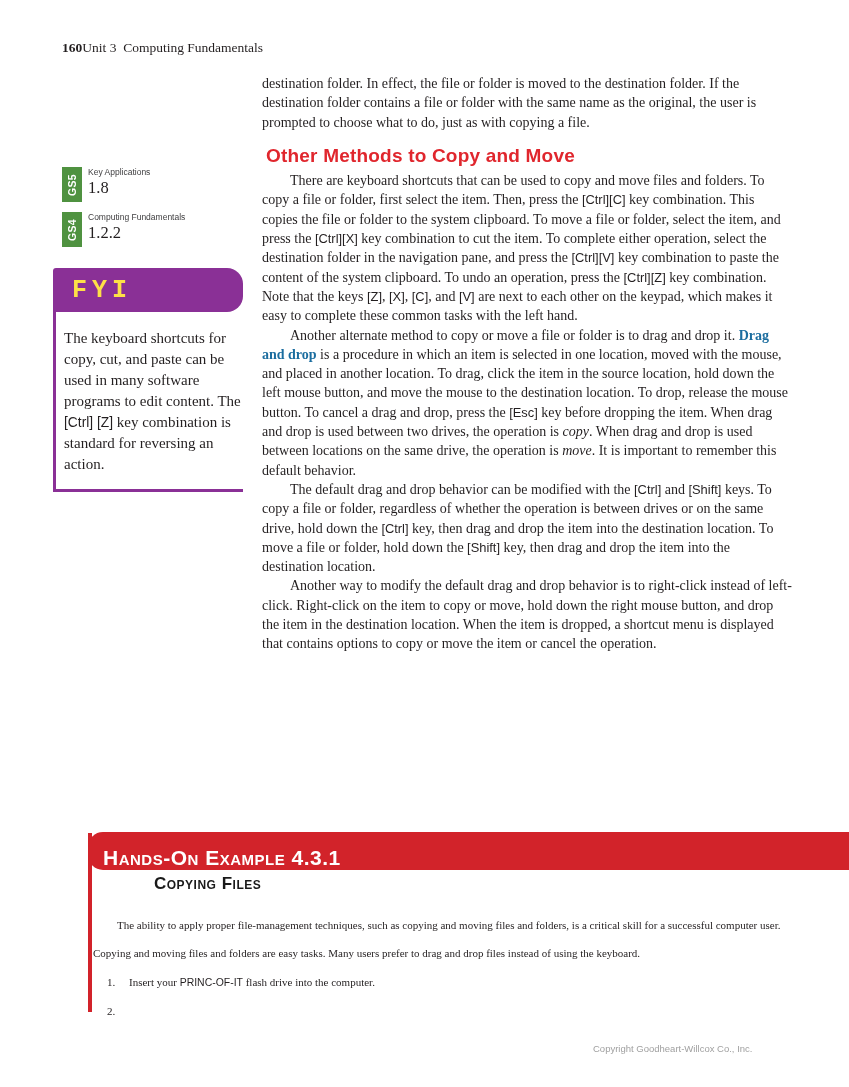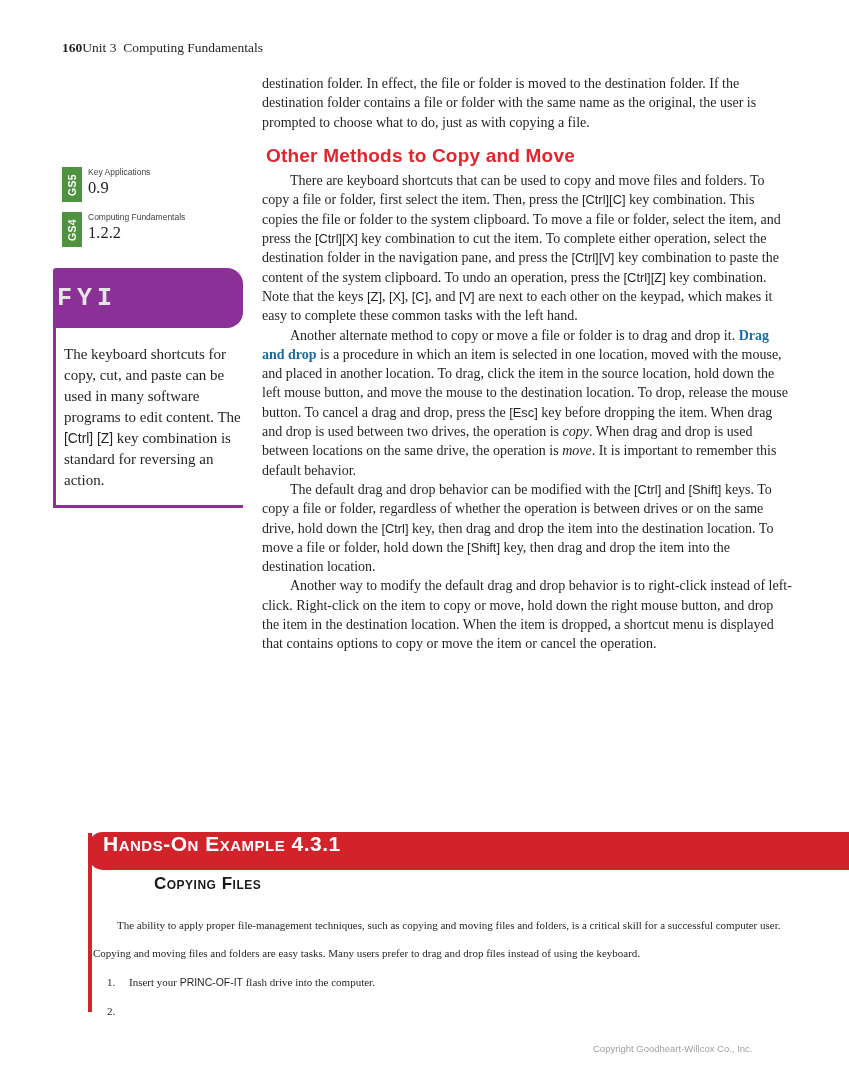--- a/index.html
+++ b/index.html
@@ -32,24 +32,24 @@
   .std{display:flex;gap:6px;margin-bottom:10px}
   .badge{width:20px;height:35px;background:var(--standard-green);
     display:flex;align-items:center;justify-content:center;flex:none}
   .badge span{transform:rotate(-90deg);color:#fff;
     font-family:"Liberation Sans",sans-serif;font-weight:bold;font-size:10.5px;letter-spacing:.3px}
   .std-cat{font-family:"Liberation Sans",sans-serif;font-size:8.5px;color:#414042;margin-top:0}
   .std-code{font-size:16.5px;margin-top:1px}
 
   
   .fyi{position:absolute;left:53px;top:268px;width:190px}
-  .fyi-head{height:60px;background:var(--fyi-purple);
+  .fyi-head{height:44px;background:var(--fyi-purple);
     border-radius:3px 16px 16px 0;
-    display:flex;align-items:center;padding-left:4px;
-    color:#e5e5e5;font-family:"Liberation Mono",monospace;
+    display:flex;align-items:center;padding-left:19px;
+    color:#fde047;font-family:"Liberation Mono",monospace;
     font-weight:bold;font-size:25px;letter-spacing:5px}
   .fyi-body{border-left:3px solid var(--fyi-purple);
     border-bottom:3px solid var(--fyi-purple);
     padding:16px 2px 14px 8px;width:190px;
     font-size:15px;line-height:21px}
 
   
   .bodycol{position:absolute;left:262px;top:74px;width:531px;
     font-size:14px;line-height:19.3px}
   .bodycol p{margin:0}
@@ -61,21 +61,21 @@
   
   .key{font-family:"Liberation Sans",sans-serif;font-size:.92em}
   .sans{font-family:"Liberation Sans",sans-serif;font-size:.95em}
   .term{color:var(--term-blue);font-weight:bold}
 
   
   .ho-line{position:absolute;left:88px;top:833px;width:4px;height:179px;
     background:var(--banner-red)}
   .ho-banner{position:absolute;left:88px;top:832px;width:761px;height:38px;
     background:var(--banner-red);border-radius:15px 0 0 15px;
-    display:flex;align-items:flex-start;padding-left:15px;
+    display:flex;align-items:flex-end;padding-left:15px;
     color:#fff;font-family:"Liberation Sans",sans-serif;
     font-variant:small-caps;font-weight:bold;font-size:21px;letter-spacing:.5px}
   .ho-sub{position:absolute;left:154px;top:874px;
     font-family:"Liberation Sans",sans-serif;
     font-variant:small-caps;font-weight:bold;font-size:17px;
     letter-spacing:.5px;color:#1a1a1a}
   .ho-body{position:absolute;left:93px;top:911px;width:692px;
     font-size:11px;line-height:28px}
   .ho-intro{text-indent:24px}
   .steps{margin-top:1px}
@@ -96,21 +96,21 @@
     <span class="folio">160</span><span class="unit">Unit 3  Computing Fundamentals</span>
   </header>
 
   <aside class="standards">
     <div class="std">
       <span class="badge">
           <span>GS5</span>
         </span>
       <div class="std-meta">
         <div class="std-cat">Key Applications</div>
-        <div class="std-code">0.9</div>
+        <div class="std-code">1.8</div>
       </div>
     </div>
     <div class="std">
       <span class="badge">
           <span>GS4</span>
         </span>
       <div class="std-meta">
         <div class="std-cat">Computing Fundamentals</div>
         <div class="std-code">1.2.2</div>
       </div>

